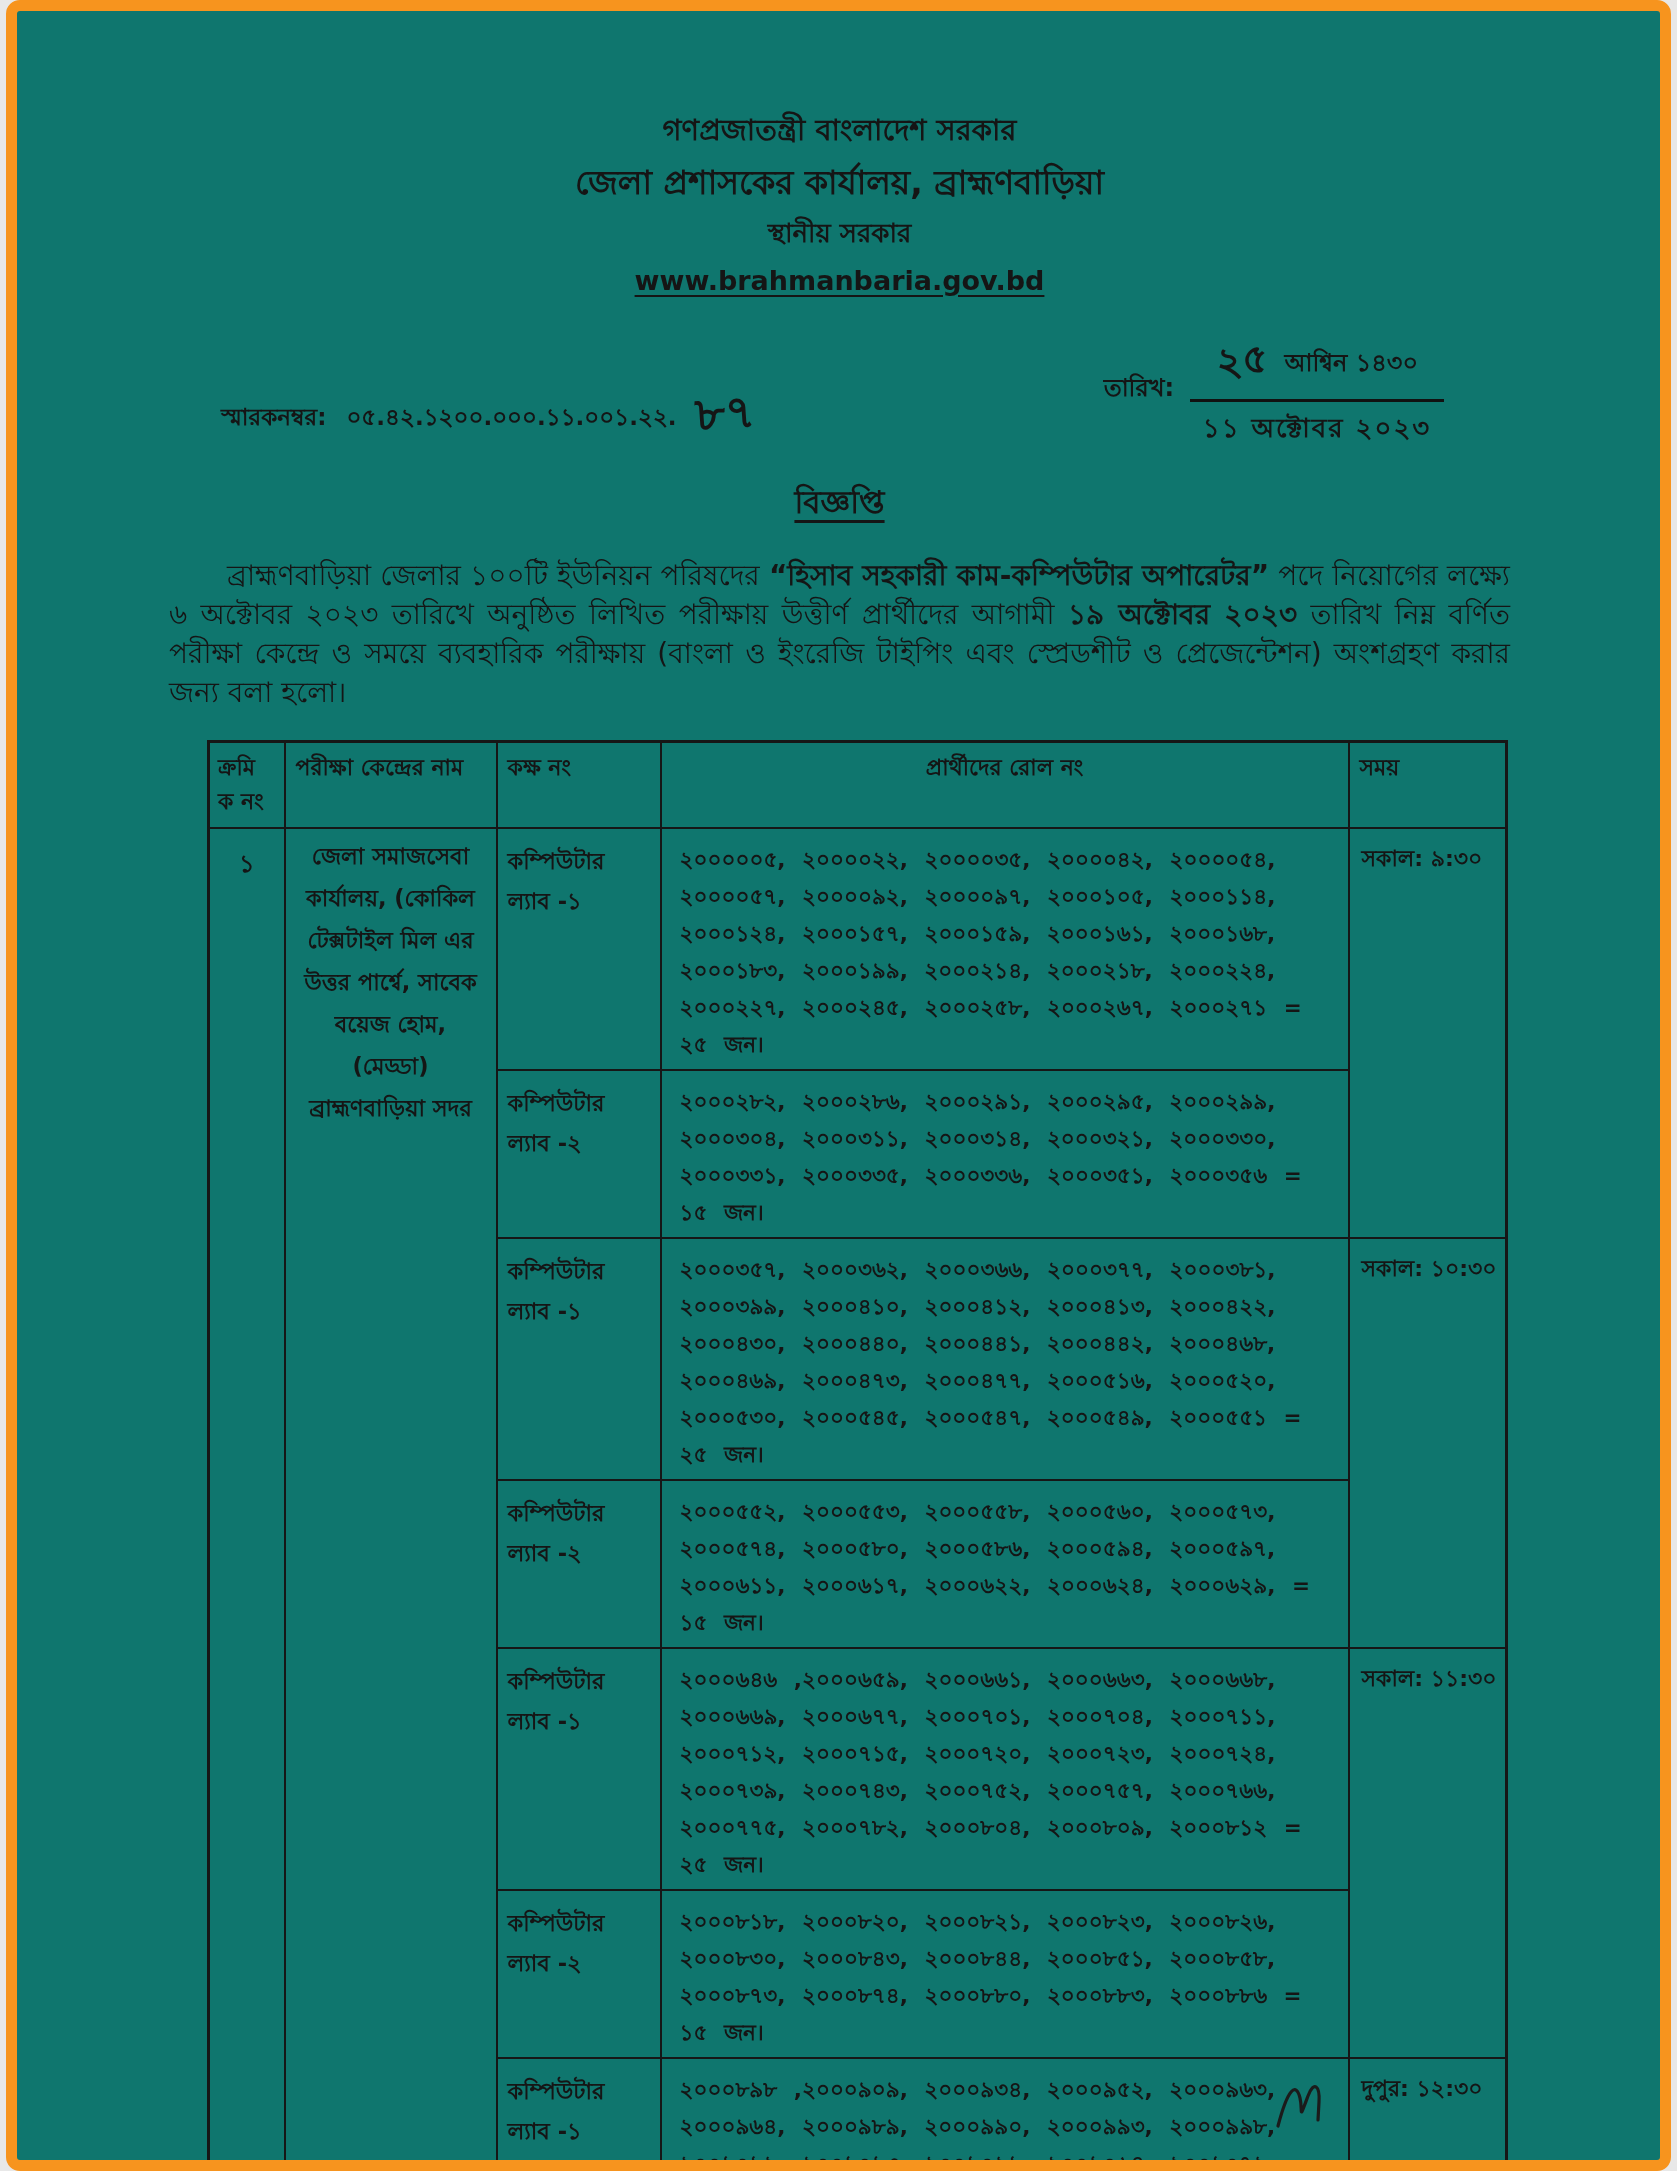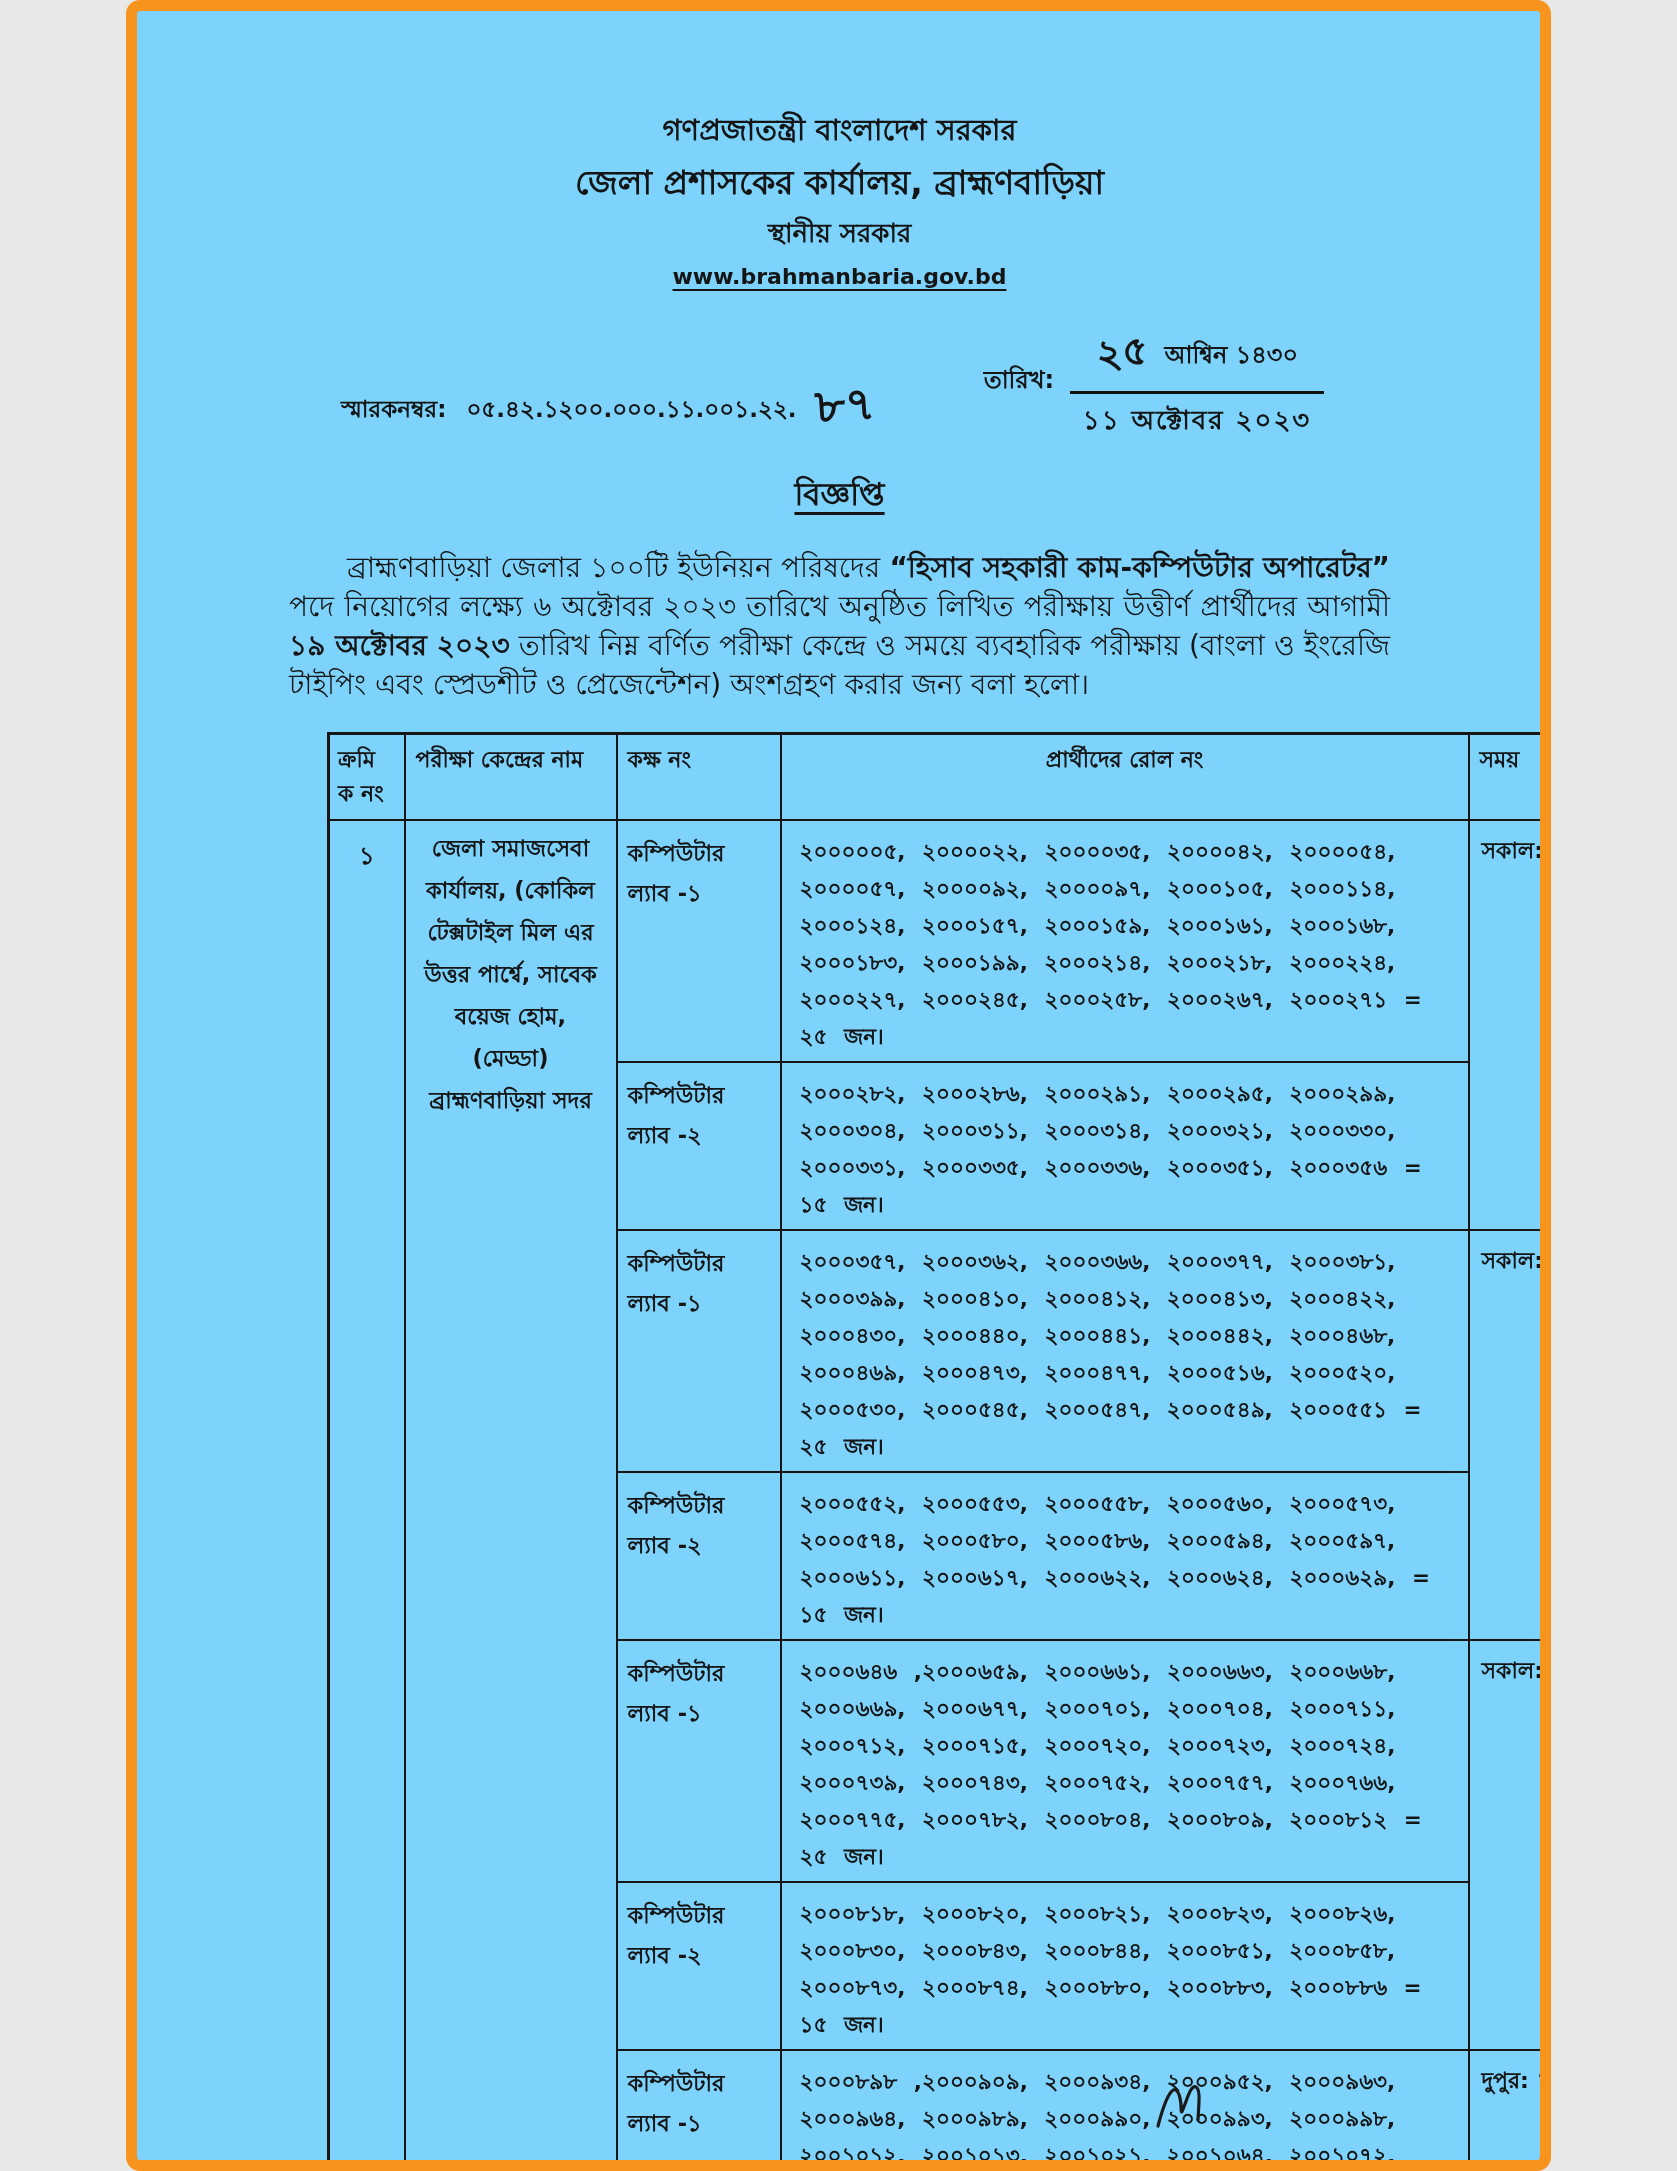--- a/index.html
+++ b/index.html
@@ -1,35 +1,35 @@
 <!DOCTYPE html>
 <html lang="bn"><head>
 <meta charset="utf-8">
 <style>
   html,body { margin:0; padding:0; background:#e8e8e8; }
   * { box-sizing: border-box; }
   .page {
     position: relative;
-    width: 1425px; height: 2171px;
+    width: 1665px; height: 2171px;
     margin: 0 auto;
-    background: #7dd3fc;
+    background: #0f766e;
     border: 11px solid #F7941E;
     border-radius: 14px;
     font-family: "DejaVu Sans", "Liberation Sans", sans-serif;
     color: #151515;
     overflow: hidden;
   }
   .content { padding: 98px 150px 0 152px; }
 
   
   .letterhead { text-align: center; line-height: 1.45; }
   .lh1 { font-size: 29px; font-weight: bold; }
   .lh2 { font-size: 33px; font-weight: bold; margin-top: 8px; }
   .lh3 { font-size: 26px; font-weight: bold; margin-top: 8px; }
-  .lh-site { font-size: 22px; font-weight: bold; margin-top: 8px;
+  .lh-site { font-size: 27px; font-weight: bold; margin-top: 8px;
              text-decoration: underline; text-underline-offset: 5px; }
 
   
   .meta-row { position: relative; height: 150px; margin-top: 26px; }
   .memo { position: absolute; left: 52px; bottom: 26px; font-size: 23px; font-weight: bold; white-space: nowrap; }
   .memo .hand { font-size: 46px; font-weight: bold; display:inline-block;
                 transform: rotate(-4deg) translateY(4px); margin-left: 10px;
                 font-family: "DejaVu Serif", serif; }
   .dateblock { position: absolute; right: 66px; top: 0; display: flex; align-items: center; gap: 16px; }
   .date-label { font-size: 24px; font-weight: bold; }

